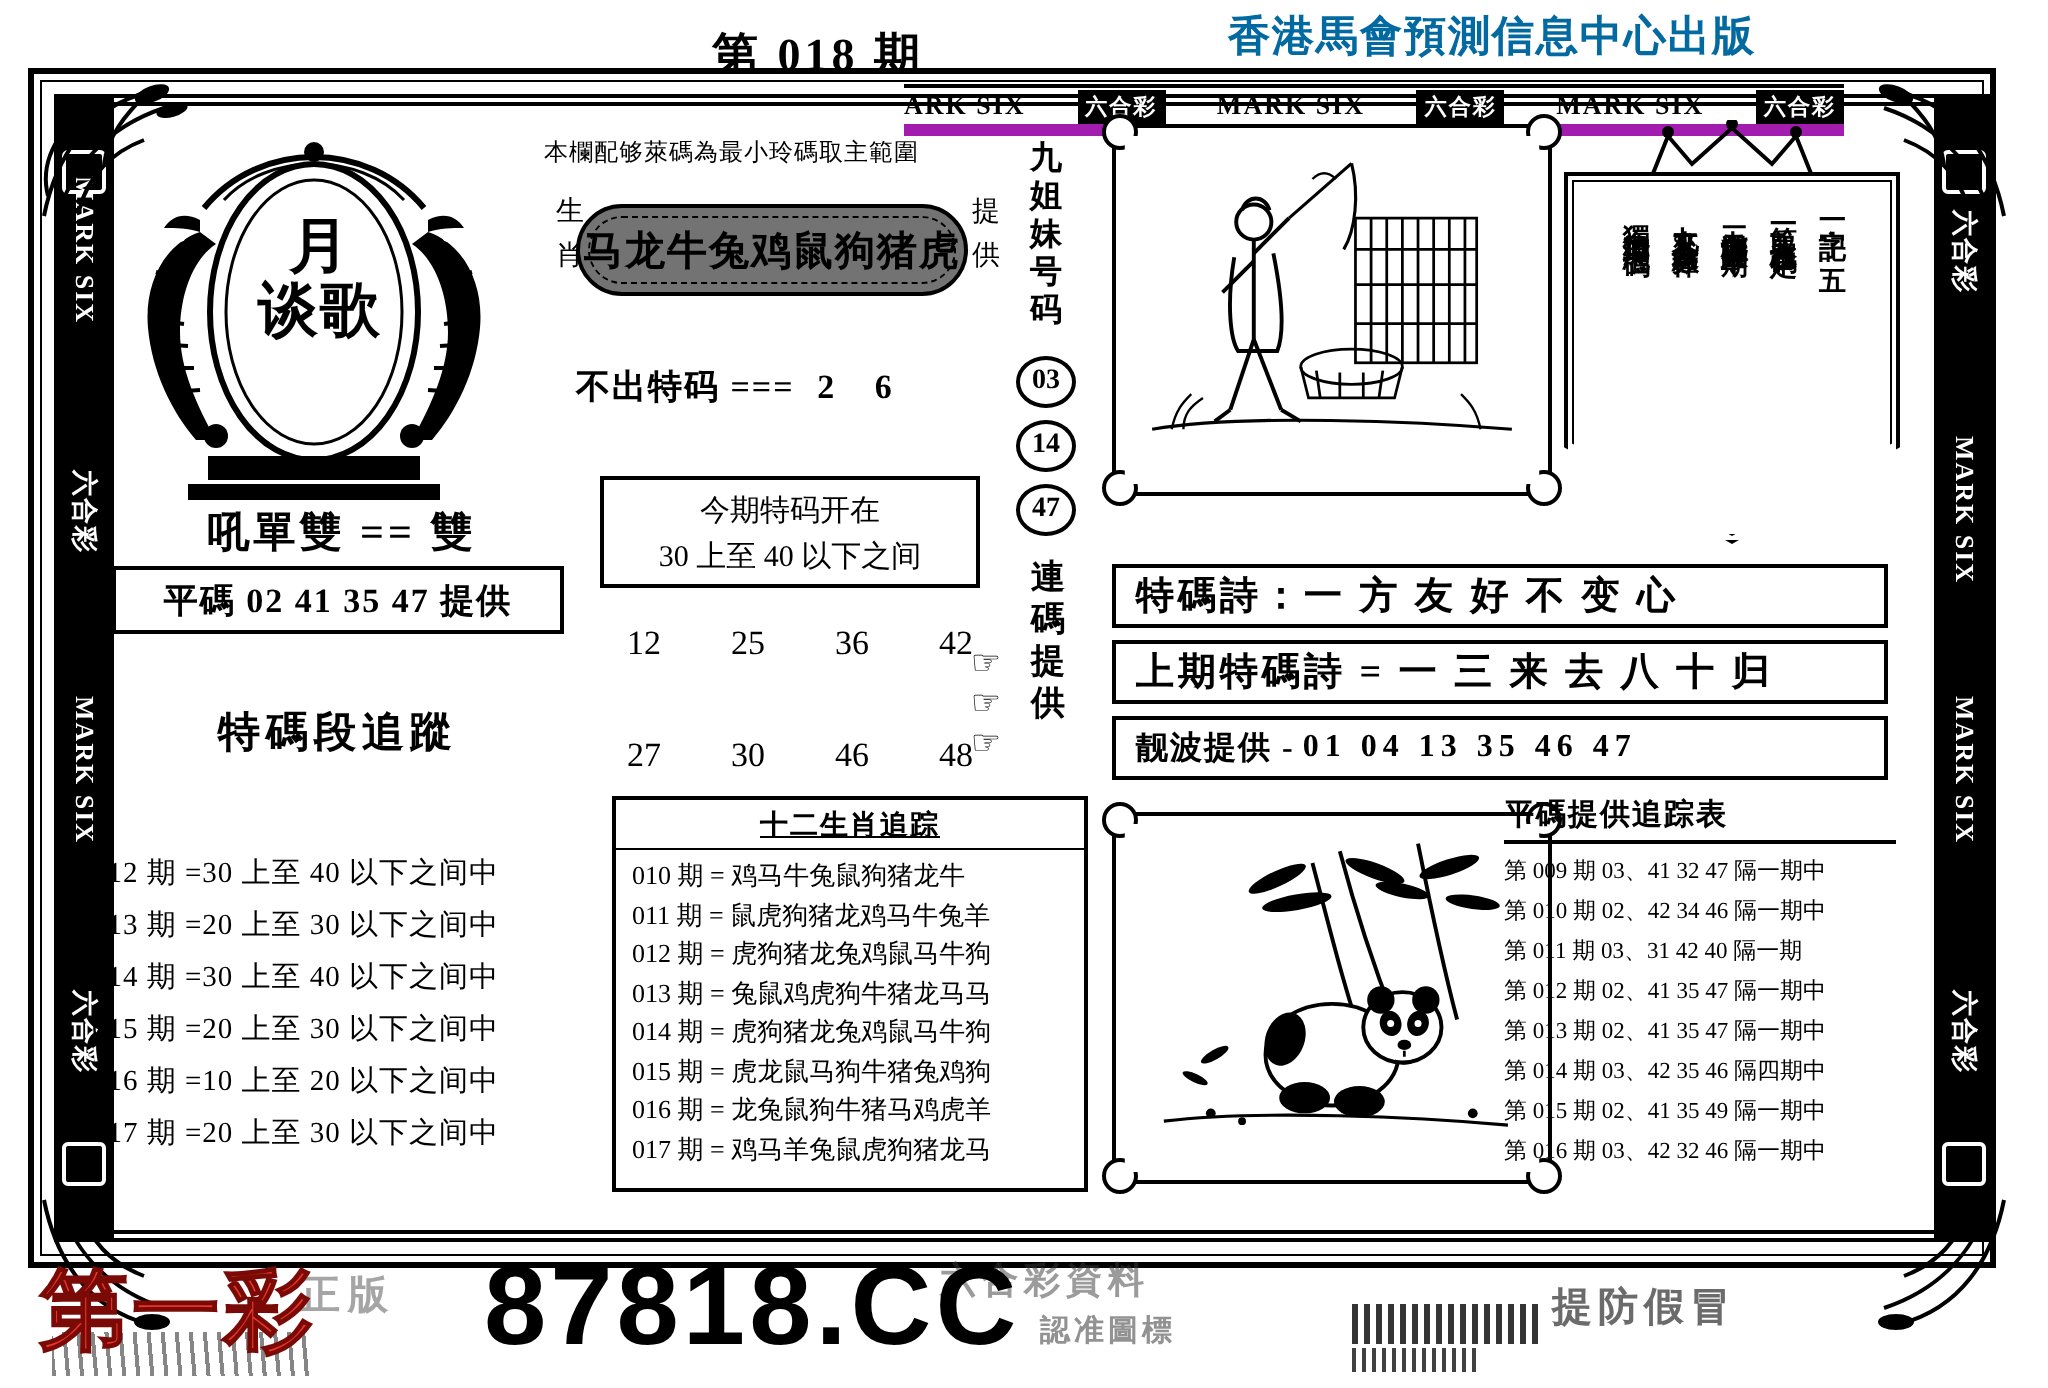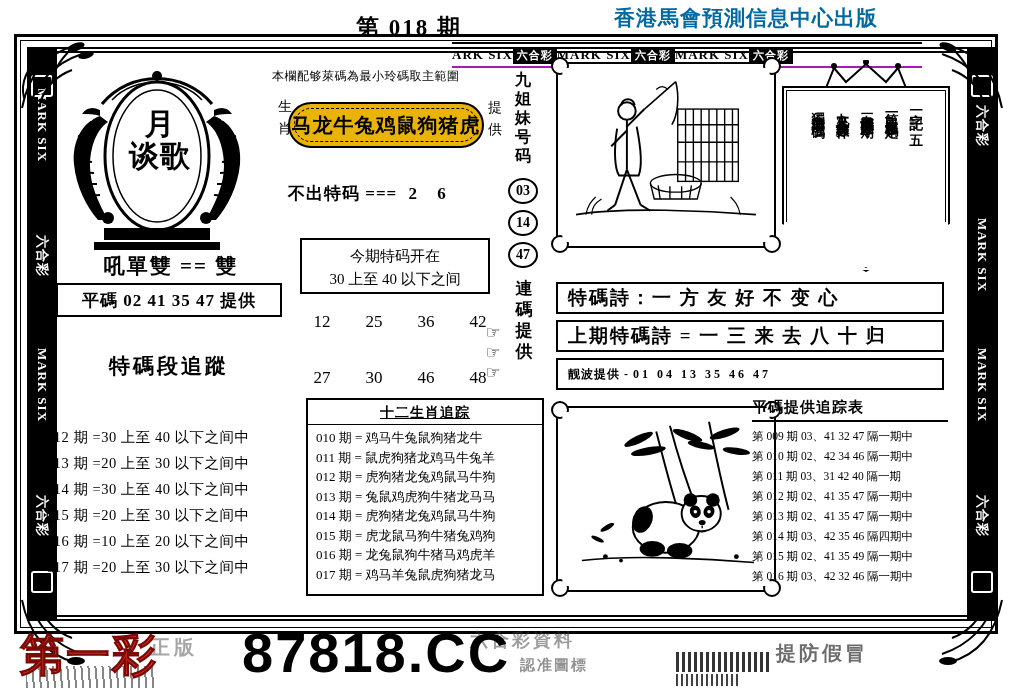--- a/index.html
+++ b/index.html
@@ -66,22 +66,22 @@
   }
   .top-publisher{
     position:absolute; right:146px; top:4px;
     font-family:Liberation Sans, sans-serif; font-size:21px; font-weight:bold;
     letter-spacing:1px; color:#0369a1;
   }
 
   
   .marksix-strip{
     position:absolute; left:452px; top:42px; width:470px; height:26px;
-    border-top:2px solid #000; border-bottom:2px solid #a21caf;
-    display:flex; align-items:center; justify-content:flex-start;
+    border-top:2px solid #000; border-bottom:6px solid #a21caf;
+    display:flex; align-items:center; justify-content:space-between;
     font-family:"Liberation Serif", serif; font-weight:bold; font-size:13px;
     letter-spacing:1px;
   }
   .marksix-strip .blk{
     background:#000; color:#fff; padding:1px 4px; font-size:11px;
   }
 
   
   .crest{
     position:absolute; left:42px; top:60px; width:230px; height:200px;
@@ -122,29 +122,29 @@
     font-family:"Liberation Serif", serif; font-size:12px;
     letter-spacing:0.5px; white-space:nowrap;
   }
   .sheng-xiao-left{
     position:absolute; left:276px; top:96px;
     font-family:"Liberation Serif", serif; font-size:14px; line-height:22px;
     text-align:center; width:18px;
   }
   .sheng-xiao-right{
     position:absolute; left:486px; top:96px;
-    font-family:Liberation Sans, sans-serif; font-size:14px; line-height:22px;
-    text-align:center; width:18px;
+    font-family:Liberation Mono, monospace; font-size:14px; line-height:22px;
+    width:18px;
   }
   .zodiac-oval{
     position:absolute; left:288px; top:102px; width:196px; height:46px;
     border:2.5px solid #000; border-radius:23px;
     display:flex; align-items:center; justify-content:center;
     font-family:"Liberation Serif", serif; font-size:20px; font-weight:bold;
-    letter-spacing:1px; background:#eab308;
+    letter-spacing:1px; background:#737373;
   }
   .zodiac-oval::before{
     content:""; position:absolute; left:4px; top:4px; right:4px; bottom:4px;
     border:1px dashed #000; border-radius:19px;
   }
   .zodiac-oval span{ position:relative; }
   .no-tema{
     position:absolute; left:288px; top:182px; width:200px;
     font-family:"Liberation Serif", serif; font-size:17px; font-weight:bold;
     letter-spacing:1px;
@@ -231,21 +231,21 @@
   
   .bar{
     position:absolute; left:556px; width:388px; height:32px;
     border:2px solid #000; display:flex; align-items:center;
     padding-left:10px;
     font-family:"Liberation Serif", serif; font-size:19px; font-weight:bold;
     letter-spacing:2px; background:#fff;
   }
   .bar.b1{ top:282px; }
   .bar.b2{ top:320px; }
-  .bar.b3{ top:358px; font-size:12px; letter-spacing:1px; }
+  .bar.b3{ top:358px; font-size:16px; letter-spacing:1px; }
   .bar.b3 .nums{ letter-spacing:3px; margin-left:4px; }
 
   
   .mid-table{
     position:absolute; left:306px; top:398px; width:238px; height:198px;
     border:2px solid #000; background:#fff;
   }
   .mid-table .hdr{
     text-align:center; font-family:"Liberation Serif", serif;
     font-size:14px; font-weight:bold; padding:4px 0 2px;

